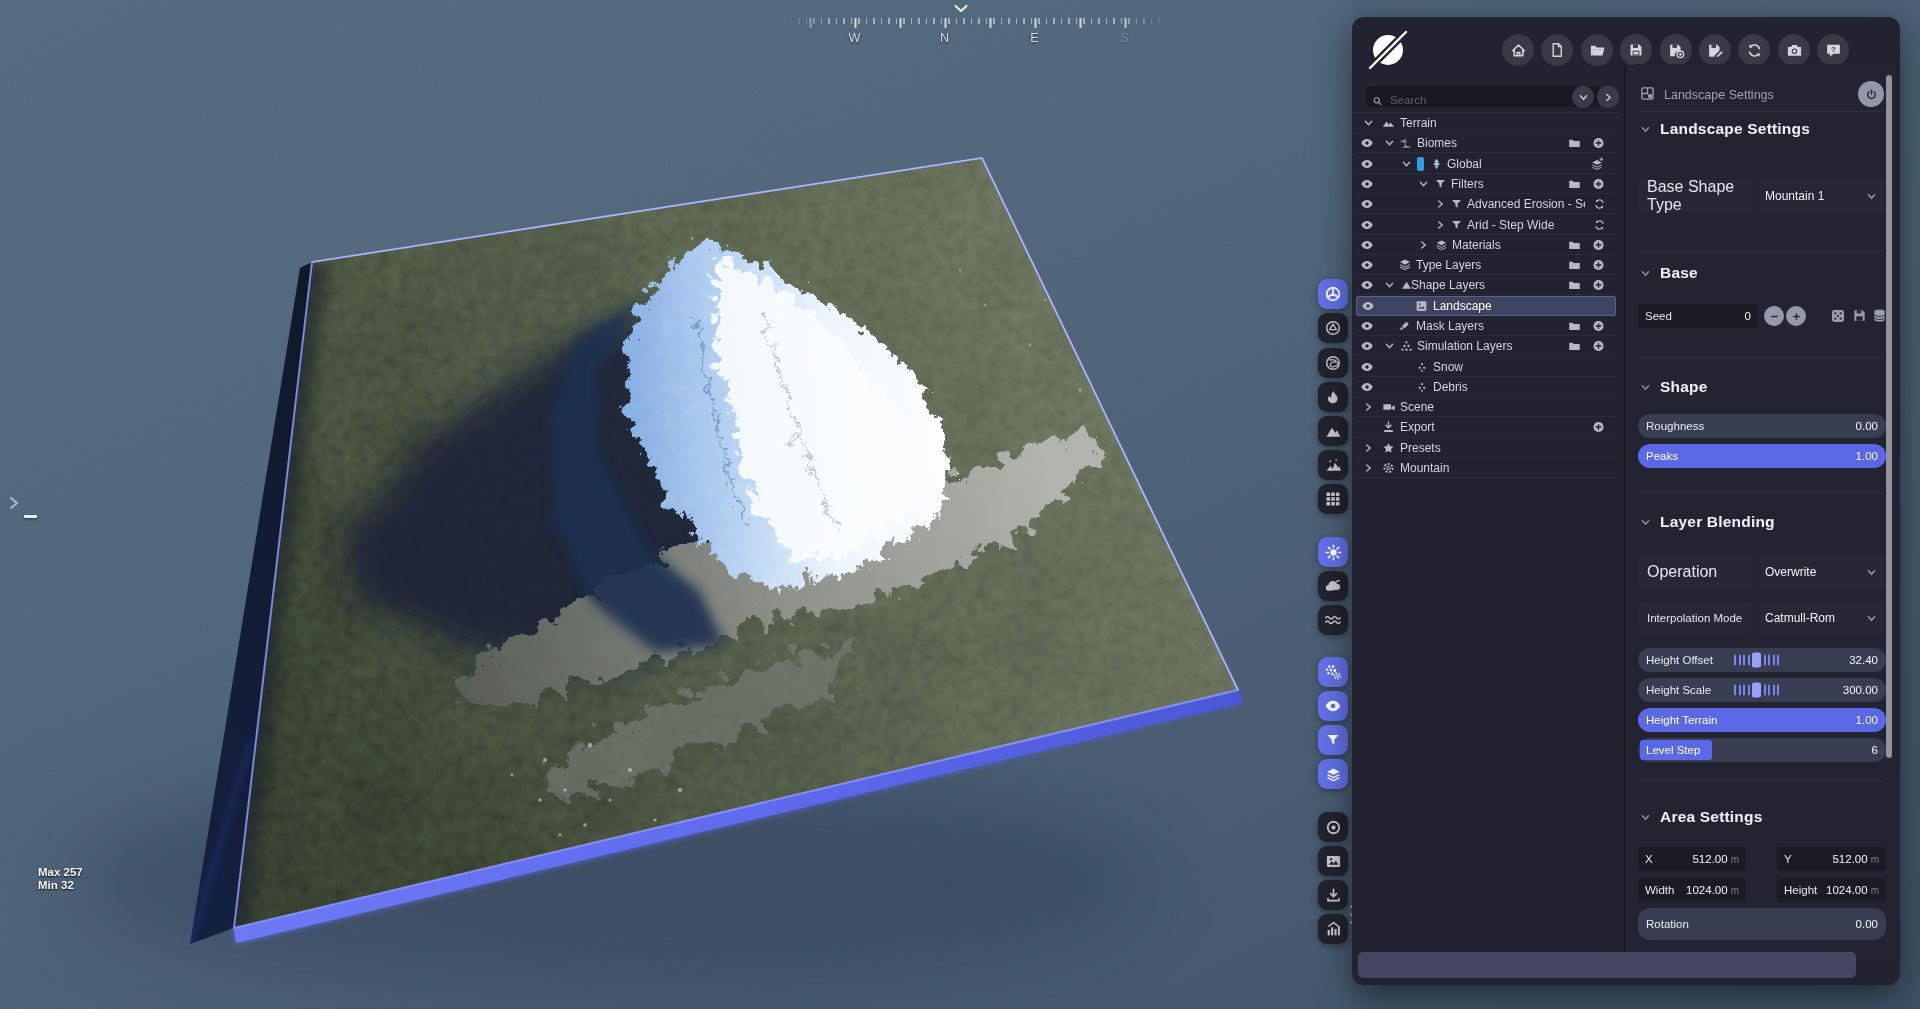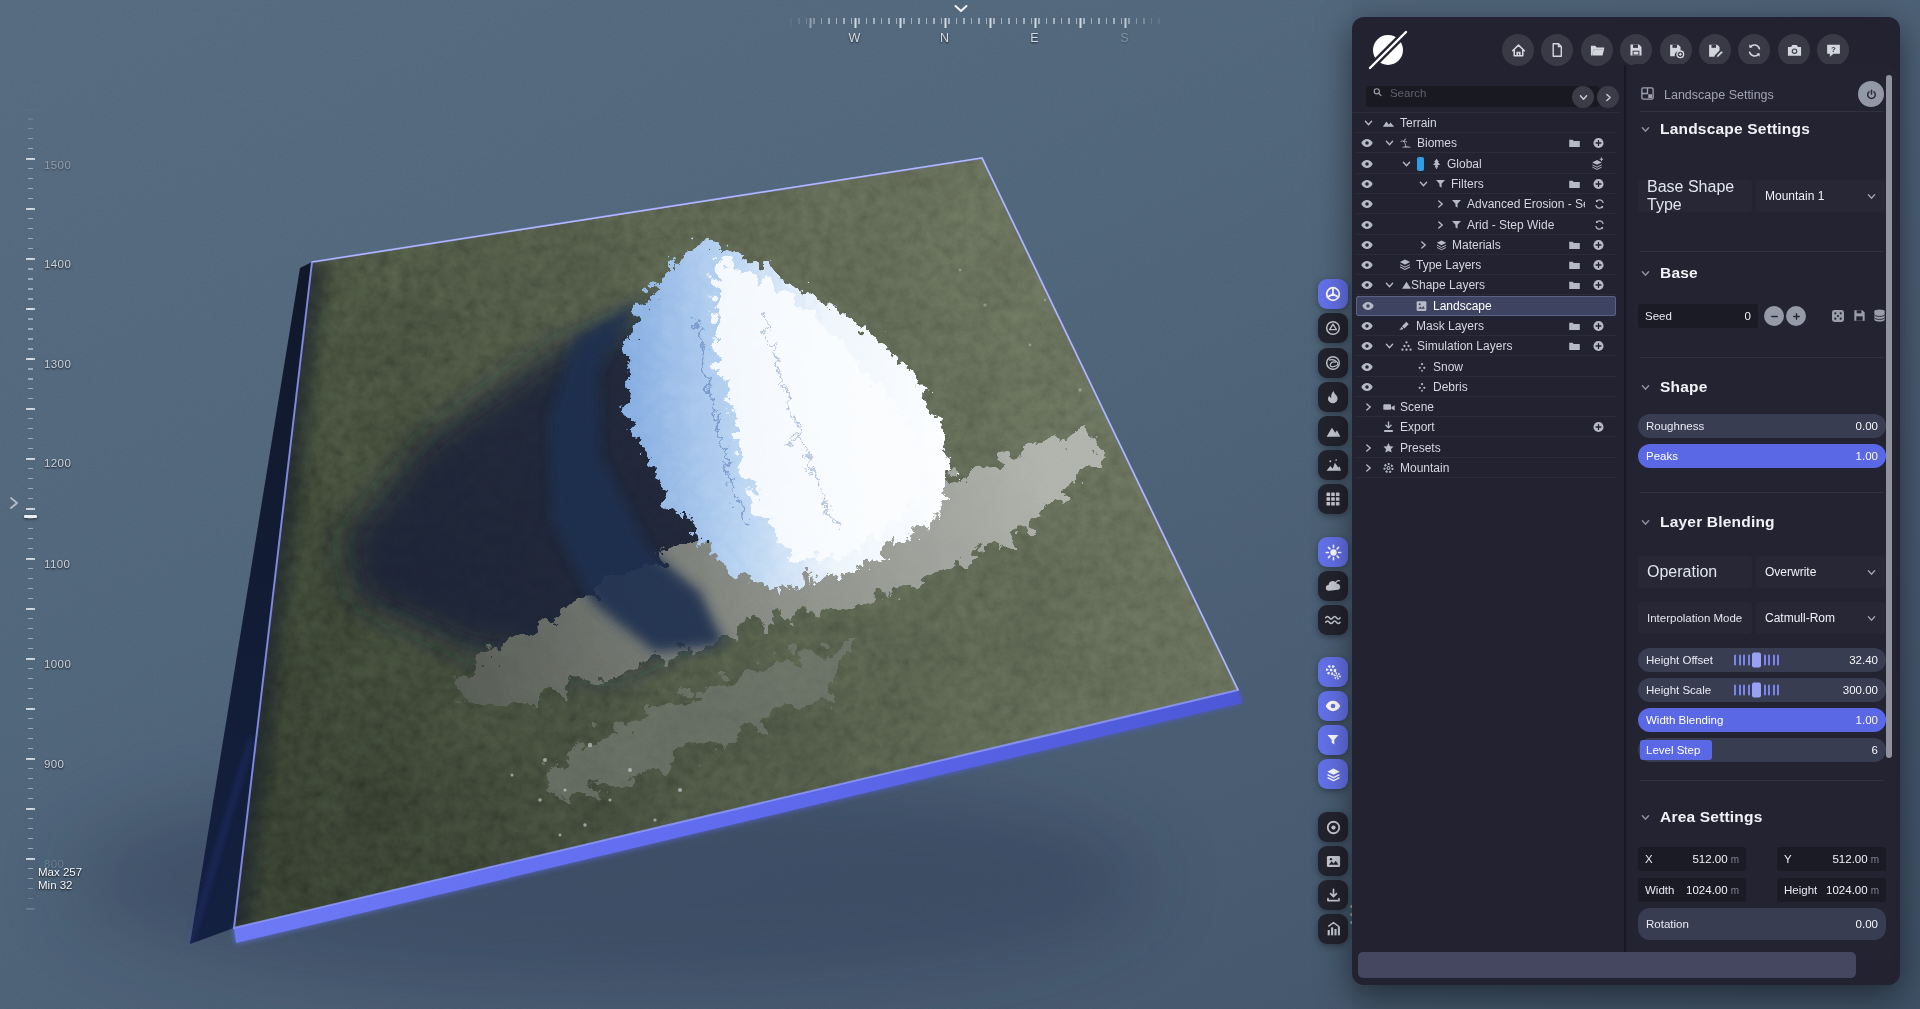--- a/index.html
+++ b/index.html
@@ -13,21 +13,21 @@
     -webkit-mask-image:linear-gradient(to bottom,transparent 0,#000 40px,#000 760px,transparent 100%);
     mask-image:linear-gradient(to bottom,transparent 0,#000 40px,#000 760px,transparent 100%);}
   .tickcol-minor{position:absolute;left:4px;top:0;width:5px;height:100%;
     background:repeating-linear-gradient(to bottom,rgba(226,232,238,.5) 0 1.5px,transparent 1.5px 10px);}
   .tickcol-major{position:absolute;left:2px;top:0;width:9px;height:100%;
     background:repeating-linear-gradient(to bottom,rgba(236,241,246,.75) 0 2px,transparent 2px 50px);}
   .elev-label{position:absolute;left:20px;font-size:11.5px;color:#ccd2da;letter-spacing:.4px;
     text-shadow:0 1px 2px rgba(10,14,22,.9);}
   #elev-current{left:24px;top:515px;width:13px;height:3px;background:#e9eef3;border-radius:1px;
     box-shadow:0 1px 3px rgba(0,0,0,.6);}
-  #minmax{left:38px;top:866px;color:#f4f6f9;font-size:11.5px;line-height:12.5px;font-weight:normal;
+  #minmax{left:38px;top:866px;color:#f4f6f9;font-size:11.5px;line-height:12.5px;font-weight:bold;
     text-shadow:0 1px 2px rgba(0,0,0,.9);}
   #left-expand{left:7px;top:494px;color:#c3cad3;opacity:.85;}
   
   #compass{left:788px;top:4px;width:380px;height:44px;}
   #compass .ticks{position:absolute;left:0;top:14px;width:100%;height:10px;
     -webkit-mask-image:linear-gradient(to right,transparent 0,#000 45px,#000 330px,transparent 100%);
     mask-image:linear-gradient(to right,transparent 0,#000 45px,#000 330px,transparent 100%);}
   #compass .tminor{position:absolute;left:0;top:0;width:100%;height:6px;
     background:repeating-linear-gradient(to right,rgba(230,236,242,.55) 0 1.5px,transparent 1.5px 7.5px);background-position:3px 0;}
   #compass .tmajor{position:absolute;left:0;top:0;width:100%;height:10px;
@@ -42,21 +42,21 @@
   
   #panel{left:1352px;top:17px;width:548px;height:968px;background:#232230;border-radius:12px;
     box-shadow:0 10px 34px rgba(0,0,0,.5);}
   #panel .vdiv{position:absolute;left:272px;top:48px;width:2px;height:896px;background:rgba(10,10,18,.45);}
   .hbtn{position:absolute;top:17px;width:32px;height:32px;border-radius:50%;background:#3a3a47;
     display:flex;align-items:center;justify-content:center;color:#d4d6de;cursor:pointer;}
   
   #logo{left:14px;top:11px;width:44px;height:44px;}
   
   #searchbox{left:14px;top:69px;width:234px;height:21px;background:#191922;border-radius:4px;
-    display:flex;align-items:flex-start;padding:0 6px;box-sizing:border-box;}
+    display:flex;align-items:flex-end;padding:0 6px;box-sizing:border-box;}
   #searchbox input{background:transparent;border:none;outline:none;color:#c8cbd5;font-size:11.5px;
     width:100%;margin-left:5px;font-family:"Liberation Sans",sans-serif;}
   #searchbox input::placeholder{color:#5e616f;}
   .scirc{position:absolute;top:69px;width:22px;height:22px;border-radius:50%;background:#3c3c49;
     display:flex;align-items:center;justify-content:center;color:#ccd0d9;cursor:pointer;}
   
   #tree{left:0px;top:95px;width:268px;height:368px;border-top:1px solid #2c2c38;}
   .trow{position:absolute;left:4px;width:260px;height:20.4px;border-bottom:1px solid #2c2c38;
     box-sizing:border-box;cursor:pointer;}
   .trow.sel{background:#3d4360;border:1px solid #5c6286;border-radius:2px;}
@@ -231,32 +231,20 @@
           <circle cx="1045" cy="300" r="1.2"></circle>
       </g>
     </g>
 
     <polygon points="982,158 1238,690 234,928 312,262" fill="none" stroke="#8a93f8" stroke-width="2" opacity=".85"></polygon>
     <path d="M312,262 L982,158 L1238,690" fill="none" stroke="#b9bffc" stroke-width="1.2" opacity=".9"></path>
 
     <rect x="0" y="0" width="1352" height="1009" filter="url(#g3)" opacity=".05" style="mix-blend-mode:overlay"></rect>
   </svg>
 
-  <div class="abs" id="elev-ruler">
-    <div class="tickcol-minor"></div>
-    <div class="tickcol-major"></div>
-    <div class="elev-label" style="top:51px;opacity:.5">1500</div>
-    <div class="elev-label" style="top:150px">1400</div>
-    <div class="elev-label" style="top:250px">1300</div>
-    <div class="elev-label" style="top:349px">1200</div>
-    <div class="elev-label" style="top:450px">1100</div>
-    <div class="elev-label" style="top:550px">1000</div>
-    <div class="elev-label" style="top:650px">900</div>
-    <div class="elev-label" style="top:750px;opacity:.25">800</div>
-  </div>
   <div class="abs" id="elev-current"></div>
   <div class="abs" id="minmax">
     <div>Max 257</div>
     <div>Min 32</div>
   </div>
   <div class="abs" id="left-expand">
     <svg width="14" height="18" viewBox="0 0 14 18">
         <path d="M4 4l6 5-6 5" fill="none" stroke="currentColor" stroke-width="1.8" stroke-linecap="round" stroke-linejoin="round"></path>
       </svg>
   </div>
@@ -1092,21 +1080,21 @@
             <i></i>
             <i class="blk"></i>
             <i></i>
             <i></i>
             <i></i>
             <i></i>
           </span>
         <span class="val">300.00</span>
       </div>
       <div class="srow fill" style="top:644px">
-        <span>Width Blending</span>
+        <span>Height Terrain</span>
         <span class="val">1.00</span>
       </div>
       <div class="srow" style="top:674px">
         <span class="lpill"></span>
         <span style="position:relative;z-index:1;color:#fff">Level Step</span>
         <span class="val">6</span>
       </div>
       <div class="sdiv" style="top:716px"></div>
 
       <div class="shead" style="top:744px">

